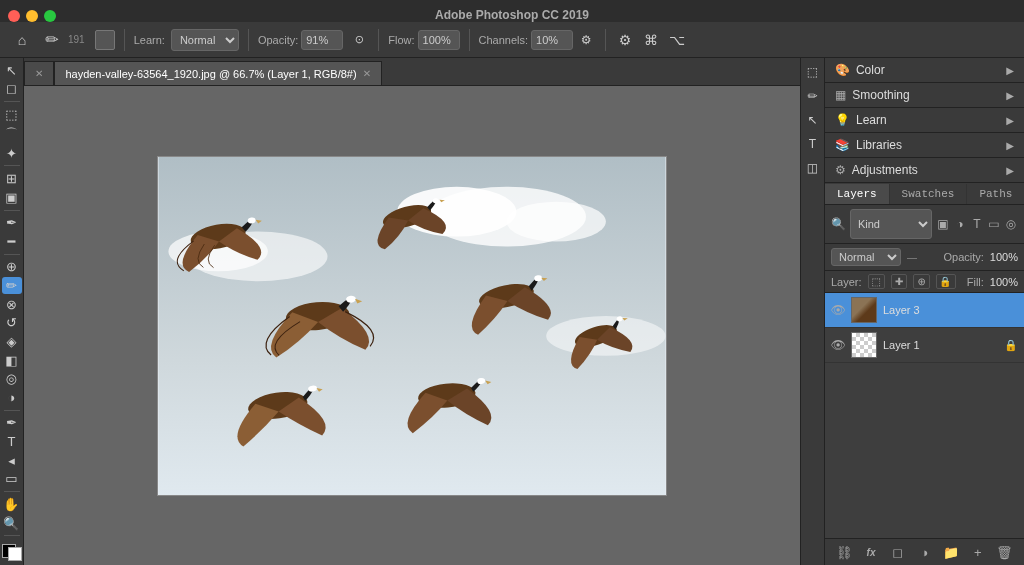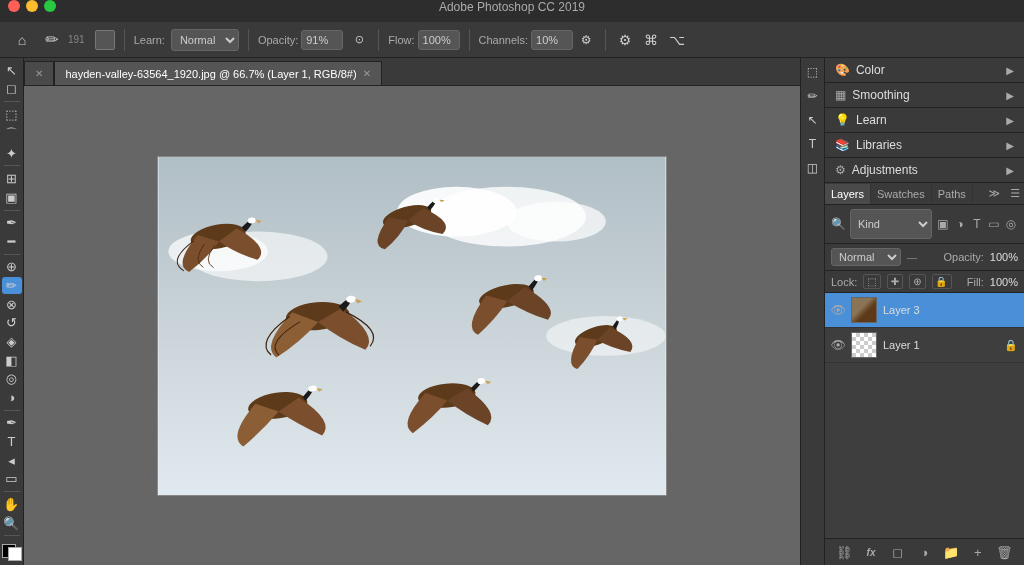--- a/index.html
+++ b/index.html
@@ -13,24 +13,25 @@
       overflow: hidden;
       display: flex;
       flex-direction: column;
     }
 
     
     .title-bar {
       background: #2d2d2d;
       height: 22px;
       display: flex;
-      align-items: flex-start;
+      align-items: flex-end;
       justify-content: center;
       position: relative;
       flex-shrink: 0;
+      font-weight: bold;
     }
     .title-bar-title {
       font-size: 12px;
       color: #aaa;
     }
     .traffic-lights {
       position: absolute;
       left: 8px;
       display: flex;
       gap: 6px;
@@ -303,25 +304,26 @@
       flex-direction: column;
       overflow: hidden;
     }
     .layers-tabs {
       display: flex;
       background: #3a3a3a;
       border-bottom: 1px solid #222;
       align-items: center;
     }
     .layers-tab {
-      padding: 4px 6px;
+      padding: 4px 12px;
       font-size: 11px;
       cursor: pointer;
       color: #aaa;
       border-right: 1px solid #333;
+      font-family: Liberation Mono, monospace;
     }
     .layers-tab.active {
       background: #4a4a4a;
       color: #fff;
     }
     .layers-tab-more {
       margin-left: auto;
       padding: 4px 6px;
       cursor: pointer;
       color: #aaa;
@@ -772,21 +774,21 @@
           <option>Screen</option>
         </select>
         <span style="flex:1;">
           <span style="color:#888;font-size:10px;white-space:nowrap;">—</span>
         </span>
         <span class="opacity-label">Opacity:</span>
         <span class="opacity-value">100%</span>
       </div>
 
       <div class="layers-lock">
-        <span class="lock-label">Lock:</span>
+        <span class="lock-label">Layer:</span>
         <button class="lock-btn">⬚</button>
         <button class="lock-btn">✚</button>
         <button class="lock-btn">⊕</button>
         <button class="lock-btn">🔒</button>
         <span class="fill-label">Fill:</span>
         <span class="fill-value">100%</span>
       </div>
 
       <div class="layers-list">
 

